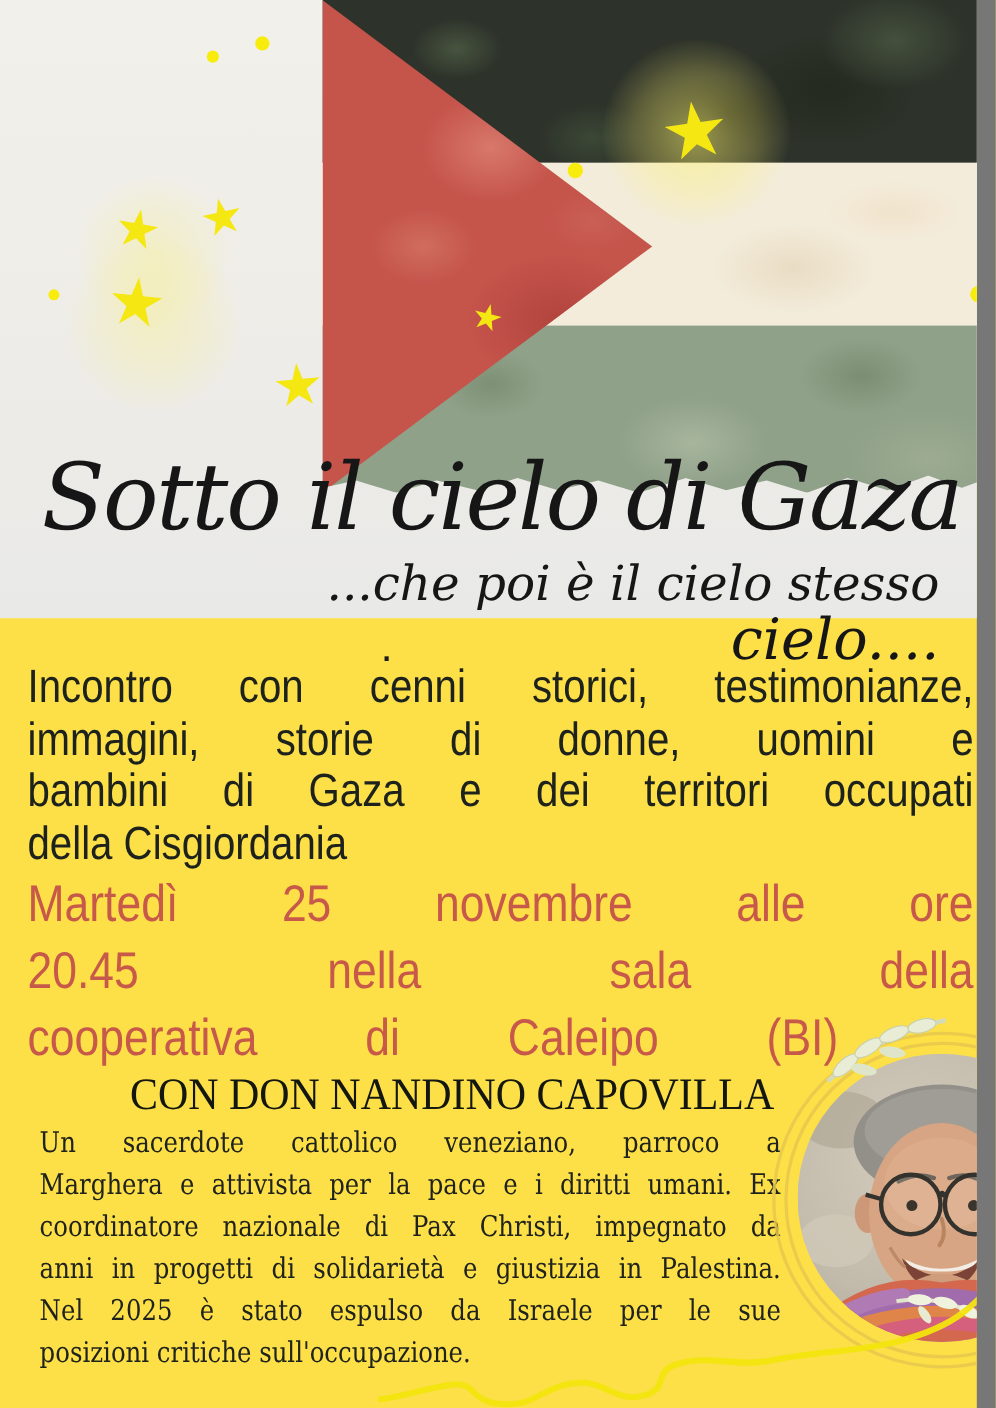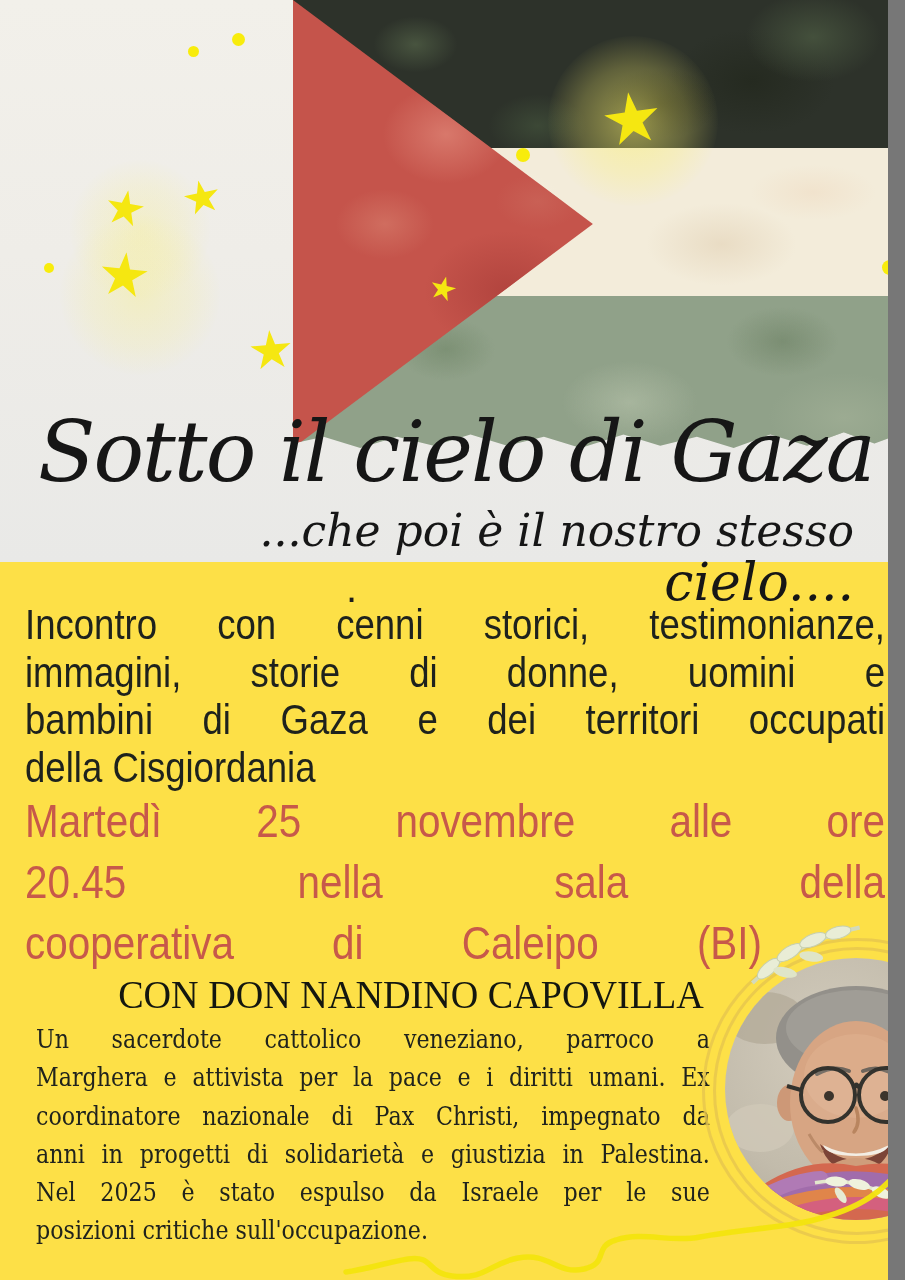--- a/index.html
+++ b/index.html
@@ -116,21 +116,21 @@
   <div class="star" style="left:106px;top:190px;width:38px;height:38px;transform:rotate(10deg);"></div>
   <div class="star" style="left:184px;top:180px;width:36px;height:36px;transform:rotate(-12deg);"></div>
   <div class="dot" style="left:44px;top:263px;width:10px;height:10px;"></div>
   <div class="star" style="left:100px;top:252px;width:48px;height:48px;transform:rotate(6deg);"></div>
   <div class="star" style="left:250px;top:330px;width:42px;height:42px;transform:rotate(-5deg);filter:drop-shadow(0 0 8px rgba(250,238,90,.6));"></div>
   <div class="dot" style="left:516px;top:148px;width:14px;height:14px;"></div>
   <div class="star" style="left:430px;top:276px;width:26px;height:26px;transform:rotate(14deg);"></div>
   <div class="dot" style="left:882px;top:260px;width:15px;height:15px;"></div>
 
   <div class="script title">Sotto il cielo di Gaza</div>
-  <div class="script subtitle1">...che poi è il nostro stesso</div>
+  <div class="script subtitle1">...che poi è il cielo stesso</div>
   <div class="script subtitle2">cielo....</div>
   <div class="stray-dot">.</div>
 
   <div class="intro-block">
     <div class="jl">Incontro con cenni storici, testimonianze,</div>
     <div class="jl">immagini, storie di donne, uomini e</div>
     <div class="jl">bambini di Gaza e dei territori occupati</div>
     <div class="ll">della Cisgiordania</div>
   </div>
 

